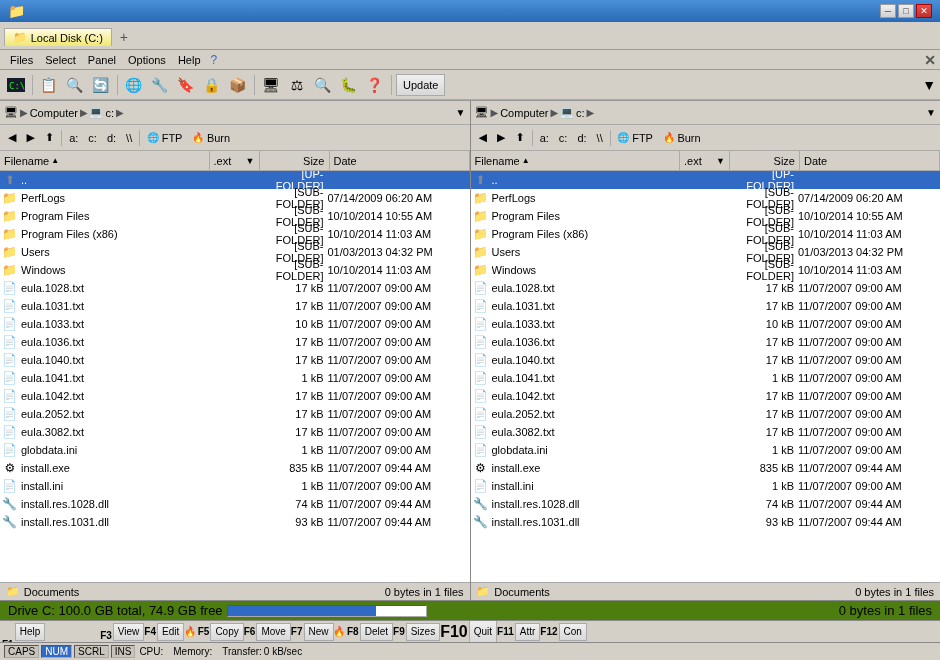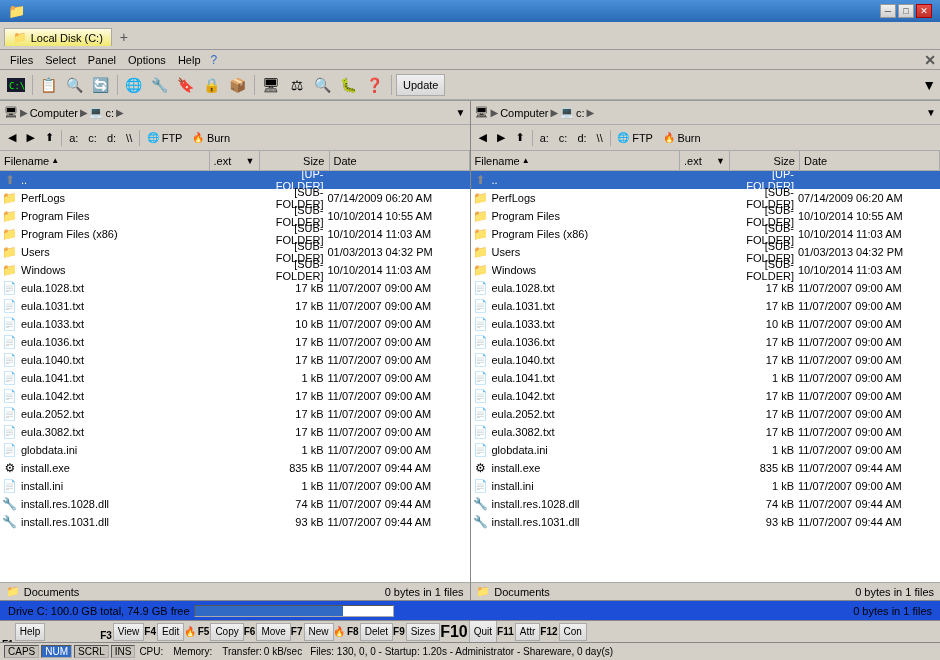--- a/index.html
+++ b/index.html
@@ -570,21 +570,21 @@
 
       <div class="pane-status">
         <span class="pane-status-icon">📁</span>
         <span>Documents</span>
         <span style="margin-left:auto;">0 bytes in 1 files</span>
       </div>
 
     </div>
   </div>
 
-  <div id="drive-status" style="background:#1d4ed8; border-top:1px solid #888; padding:2px 8px; height:20px; display:flex; align-items:center; font-size:11px; ">
+  <div id="drive-status" style="background:#4d7c0f; border-top:1px solid #888; padding:2px 8px; height:20px; display:flex; align-items:center; font-size:13px; ">
     <span style="white-space:nowrap;">Drive C: 100.0 GB total, 74.9 GB free</span>
     <div style="flex:1; height:12px; background:#fff; border:1px inset #aaa; position:relative; max-width:200px;">
       <div style="height:100%; width:75%; background:#316ac5;"></div>
     </div>
     <span style="margin-left:auto;">0 bytes in 1 files</span>
   </div>
 
   <div id="fkey-bar" style="background:#d4d0c8; border-top:1px solid #888; padding:1px 2px; height:22px; display:flex; align-items:center; overflow:hidden;">
     <div style="display:flex; align-items:center; gap:1px;">
       <span style="font-size:10px; font-weight:bold;margin-top:25px;">F1</span>
@@ -642,16 +642,15 @@
     <span class="status-seg" style="border:1px inset #aaa; padding:0 3px; margin-right:2px; background:#c8c4bc;">CAPS</span>
     <span class="status-seg" style="border:1px inset #aaa; padding:0 3px; margin-right:2px; background:#316ac5; color:white;">NUM</span>
     <span class="status-seg" style="border:1px inset #aaa; padding:0 3px; margin-right:2px; background:#c8c4bc;">SCRL</span>
     <span class="status-seg" style="border:1px inset #aaa; padding:0 3px; margin-right:4px; background:#c8c4bc;">INS</span>
     <span style="margin-right:2px;">CPU:</span>
     <span style="margin-right:8px;"></span>
     <span style="margin-right:2px;">Memory:</span>
     <span style="margin-right:8px;"></span>
     <span style="margin-right:2px;">Transfer:</span>
     <span style="margin-right:8px;">0 kB/sec</span>
-    <span>Files: 130, 0, 0 - Startup: 1.20s - Administrator - Shareware, 0 day(s)</span>
   </div>
 
 </div>
 
 </body></html>

